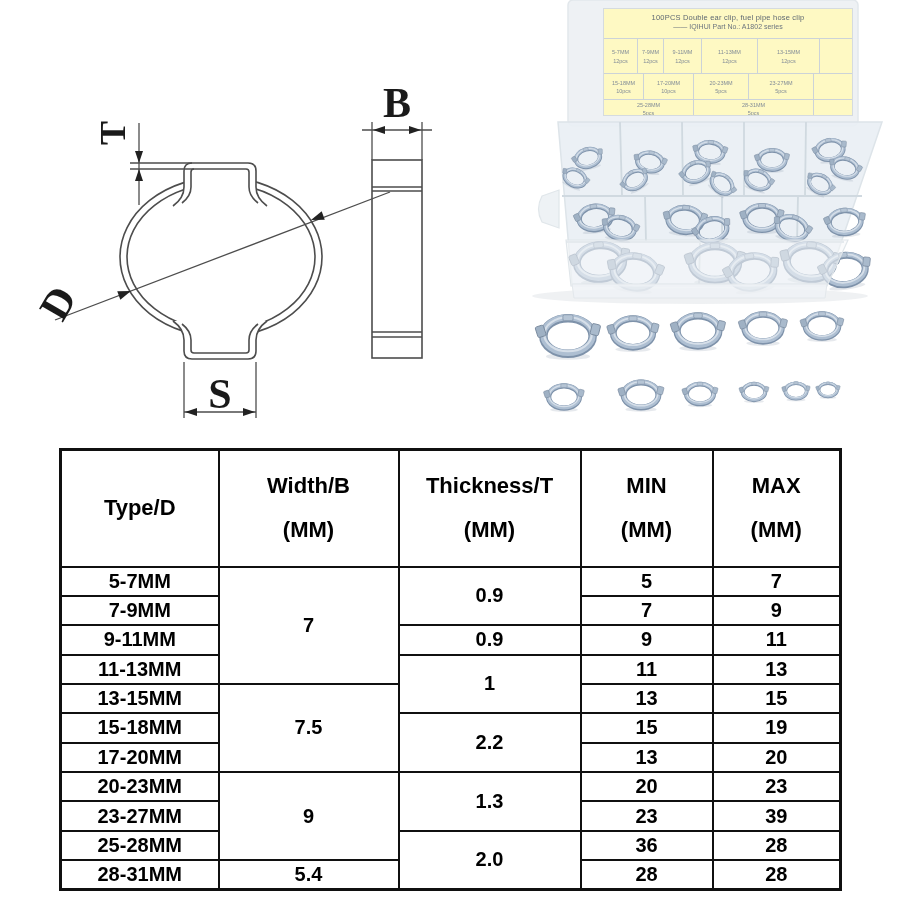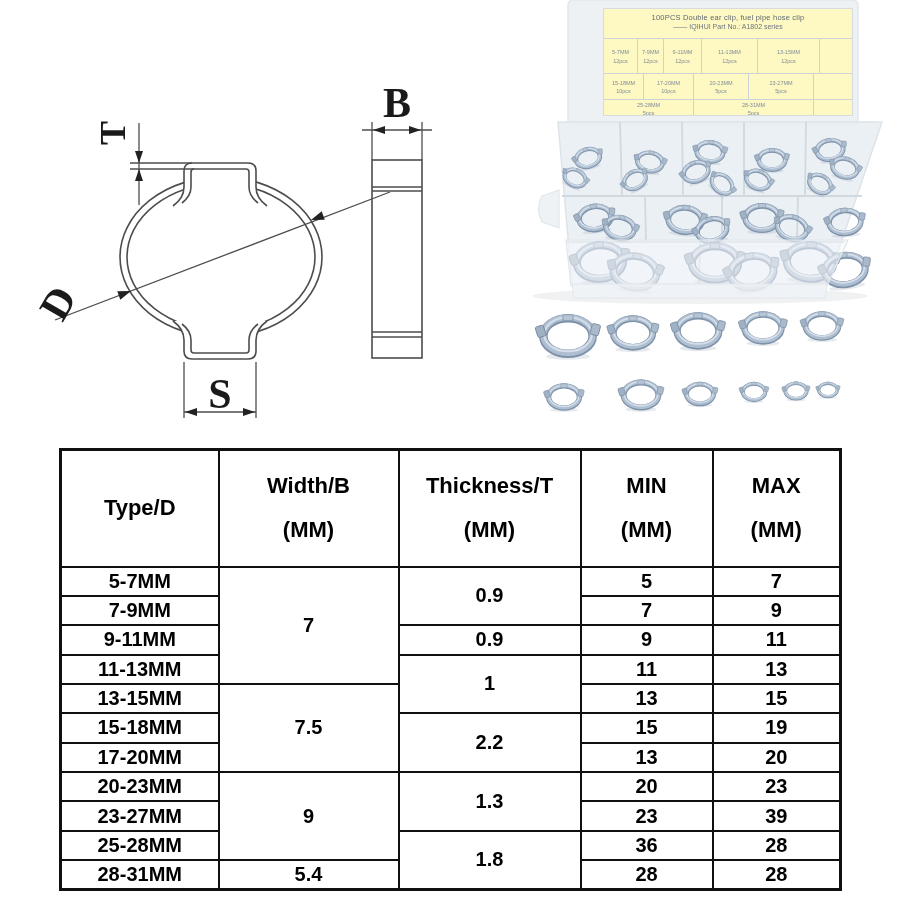--- a/index.html
+++ b/index.html
@@ -337,21 +337,21 @@
         <td>20</td>
         <td>23</td>
       </tr>
       <tr>
         <td>23-27MM</td>
         <td>23</td>
         <td>39</td>
       </tr>
       <tr class="grp">
         <td>25-28MM</td>
-        <td rowspan="2">1.8</td>
+        <td rowspan="2">2.0</td>
         <td>36</td>
         <td>28</td>
       </tr>
       <tr class="grp">
         <td>28-31MM</td>
         <td>5.4</td>
         <td>28</td>
         <td>28</td>
       </tr>
     </tbody>

